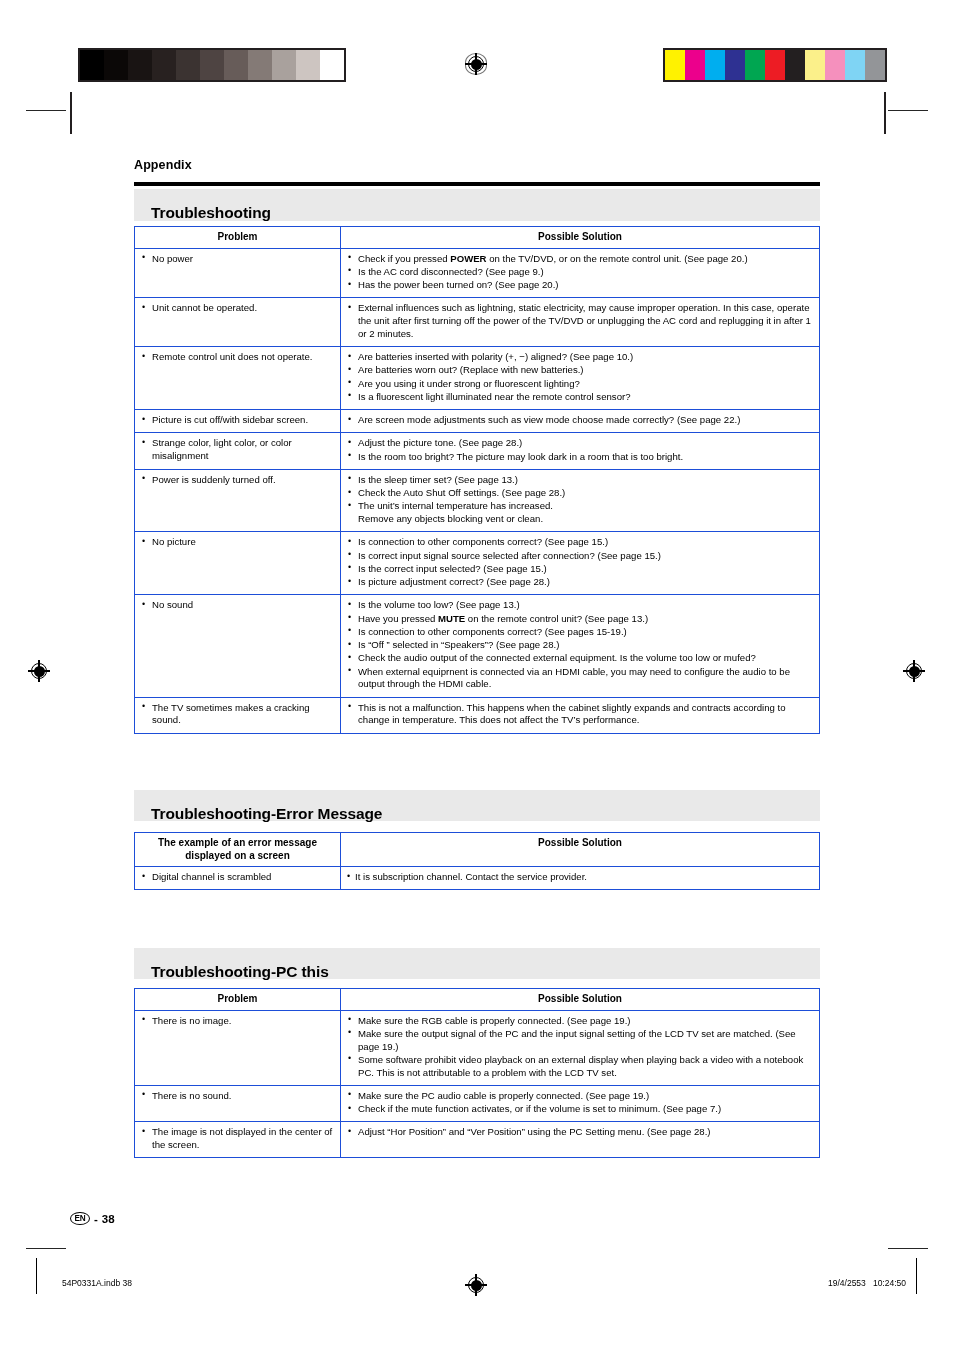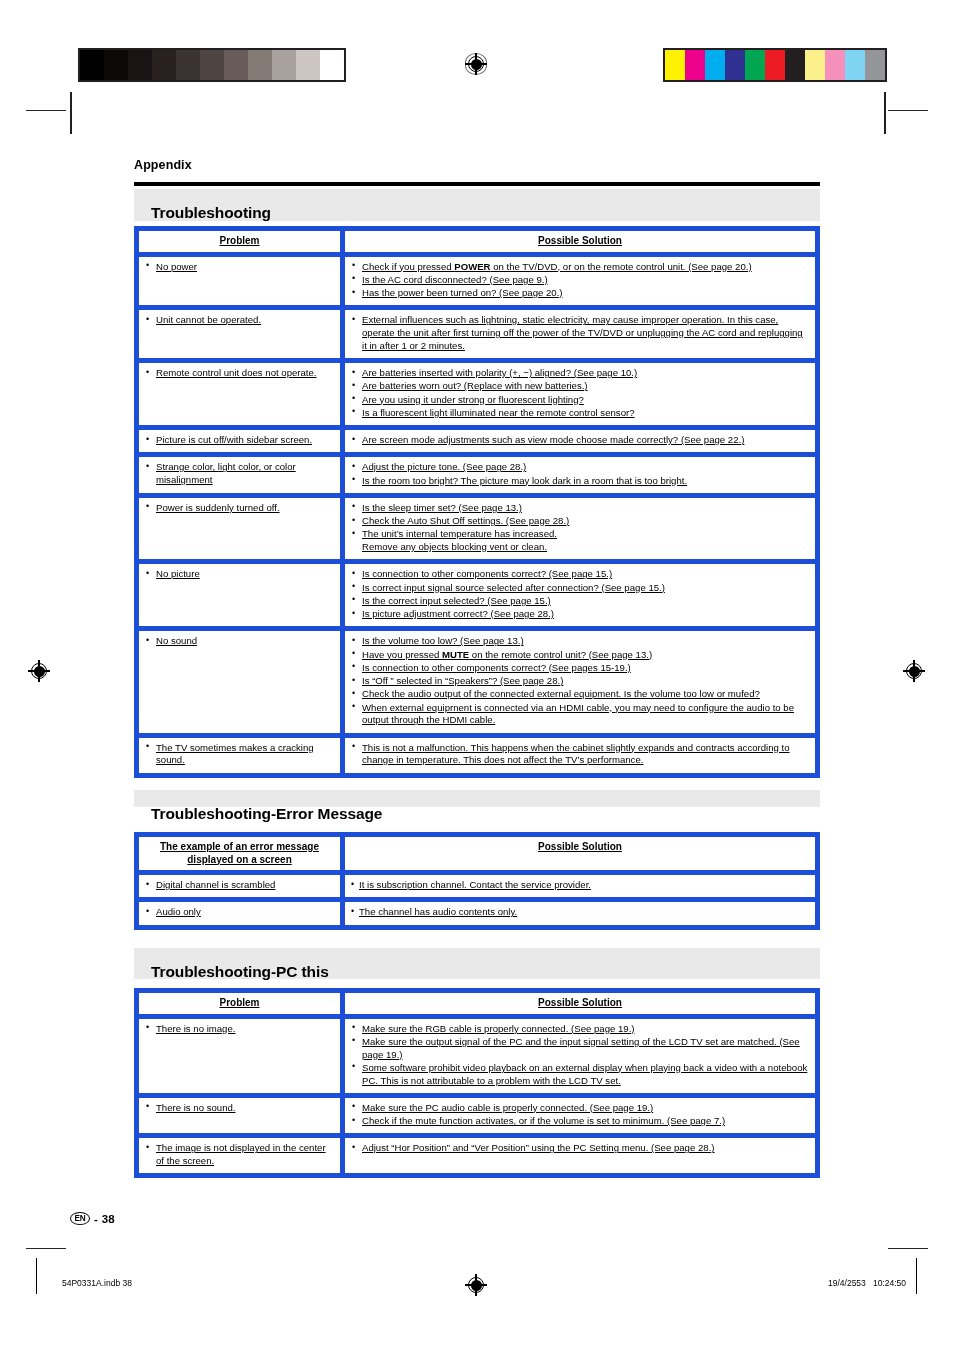--- a/index.html
+++ b/index.html
@@ -149,24 +149,23 @@
   table.tbl {
     position: absolute;
     left: 134px;
     width: 686px;
     border-collapse: collapse;
     table-layout: fixed;
     font-size: 9.6px;
     line-height: 1.33;
   }
   table.tbl td, table.tbl th {
-    border: 5px solid #1d4ed8;
+    border: 1px solid #1d4ed8;
     vertical-align: top;
     padding: 0;
-    text-decoration: underline;
   }
   table.tbl th {
     text-align: center;
     font-weight: bold;
     font-size: 10px;
     padding: 4px 3px 4px 3px;
     line-height: 1.25;
   }
   .col-prob { width: 206px; }
 
@@ -491,21 +490,21 @@
             <div class="cell">
               <ul class="bul">
                 <li>This is not a malfunction. This happens when the cabinet slightly expands and contracts according to change in temperature. This does not affect the TV’s performance.</li>
               </ul>
             </div>
           </td>
       </tr>
     </tbody>
   </table>
 
-  <div class="section-band" style="top:790px; height:17px;">
+  <div class="section-band" style="top:790px; height:31px;">
     <h2>Troubleshooting-Error Message</h2>
   </div>
 
   <table class="tbl" style="top:832px;">
     <colgroup>
         <col class="col-prob">
         <col>
       </colgroup>
     <thead>
       <tr>
@@ -523,36 +522,20 @@
             </div>
           </td>
         <td>
             <div class="cell">
               <ul class="bul tightbul">
                 <li>It is subscription channel. Contact the service provider.</li>
               </ul>
             </div>
           </td>
       </tr>
-      <tr>
-        <td>
-            <div class="cell">
-              <ul class="bul">
-                <li>Audio only</li>
-              </ul>
-            </div>
-          </td>
-        <td>
-            <div class="cell">
-              <ul class="bul tightbul">
-                <li>The channel has audio contents only.</li>
-              </ul>
-            </div>
-          </td>
-      </tr>
     </tbody>
   </table>
 
   <div class="section-band" style="top:948px; height:31px;">
     <h2>Troubleshooting-PC this</h2>
   </div>
 
   <table class="tbl" style="top:988px;">
     <colgroup>
         <col class="col-prob">

